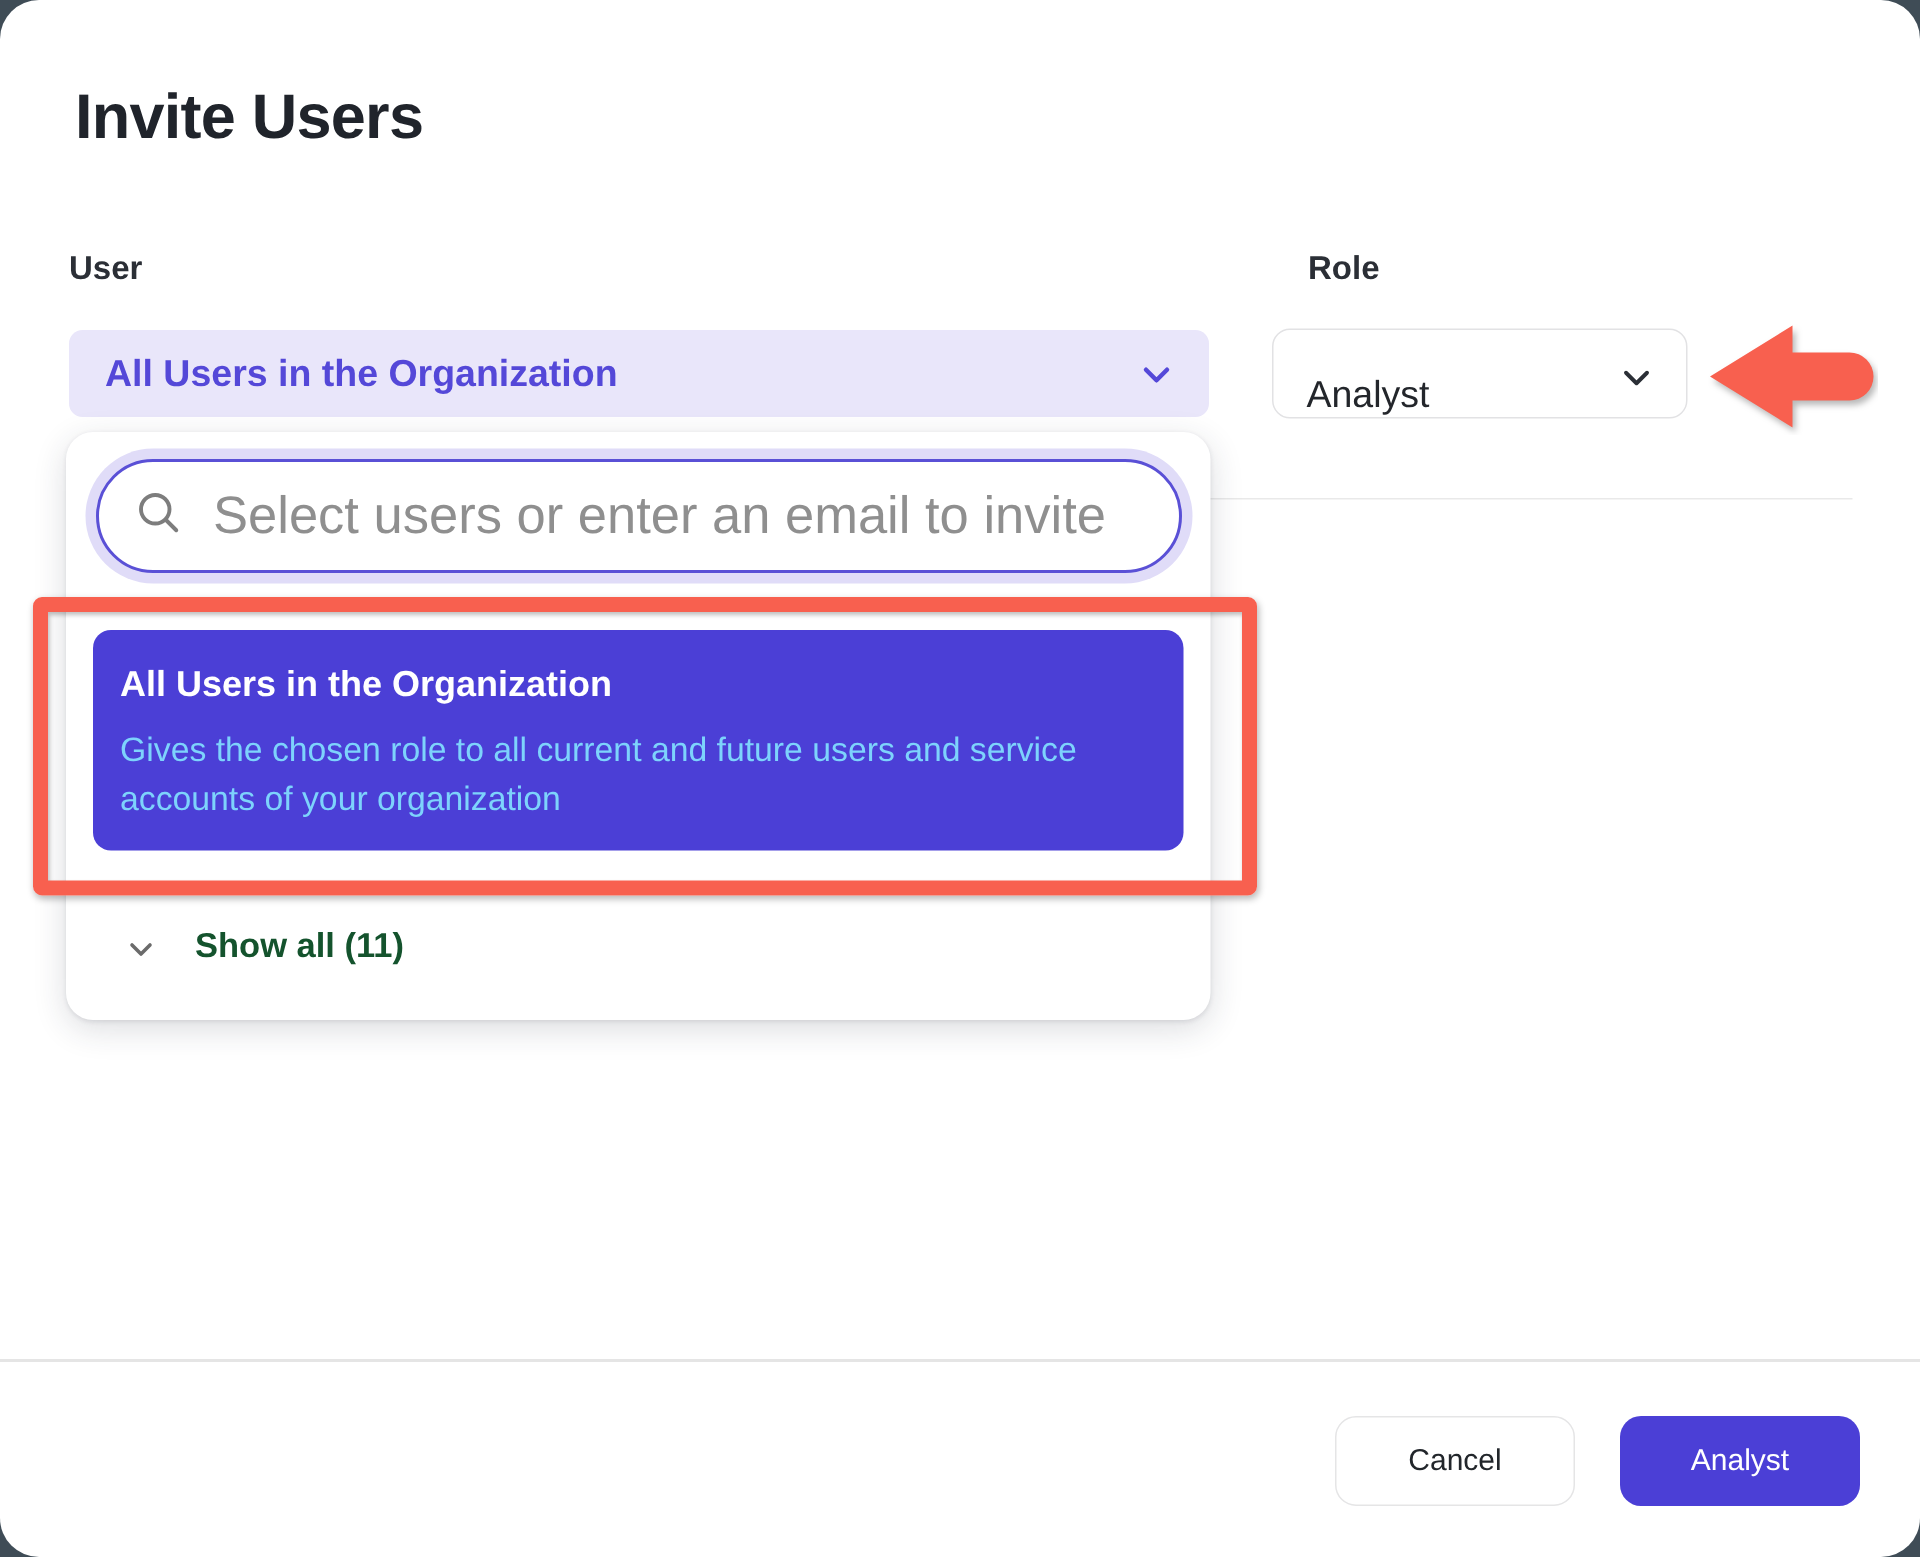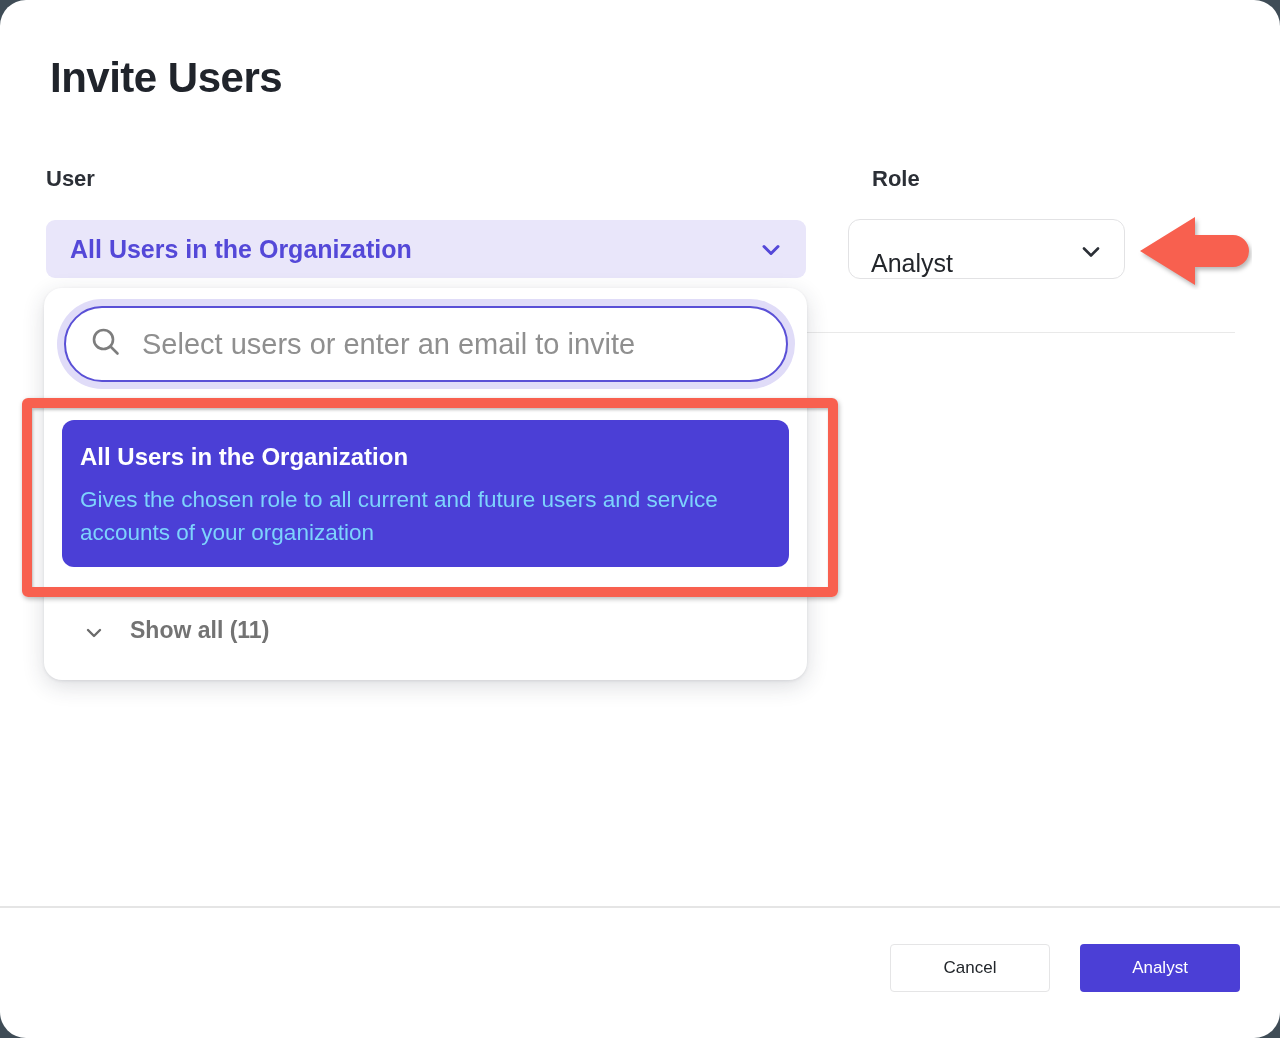--- a/index.html
+++ b/index.html
@@ -89,21 +89,21 @@
     border-radius: 38px;
     box-shadow: 0 0 0 7px #E0DCF8;
     display: flex; align-items: center;
     padding: 0 24px;
     z-index: 2;
   }
   .search-box .search-icon { flex: 0 0 auto; margin-right: 20px; }
   .search-box input {
     flex: 1; border: none; outline: none;
     font-family: "Liberation Sans", sans-serif;
-    font-size: 29px; color: #a16207;
+    font-size: 35px; color: #a16207;
     background: transparent;
   }
   .search-box input::placeholder { color: #8F8F8F; opacity: 1; }
 
   
   .option-card {
     position: absolute; left: 62px; top: 420px;
     width: 727px; height: 147px;
     background: #4B3FD6;
     border-radius: 12px;
@@ -129,32 +129,32 @@
     z-index: 6;
     pointer-events: none;
   }
 
   
   .show-all {
     position: absolute; left: 84px; top: 617px;
     display: flex; align-items: center; gap: 26px;
     cursor: pointer; z-index: 2;
   }
-  .show-all .label { font-size: 23px; font-weight: 700; color: #737373; }
+  .show-all .label { font-size: 23px; font-weight: 700; color: #14532d; }
 
   
   .footer-divider {
     position: absolute; left: 0; top: 906px;
     width: 1280px; height: 2px; background: #E5E5E5;
   }
   .btn {
-    position: absolute; top: 944px; height: 48px;
-    border-radius: 4px;
+    position: absolute; top: 944px; height: 60px;
+    border-radius: 14px;
     font-family: "Liberation Sans", sans-serif;
-    font-size: 17px;
+    font-size: 20px;
     display: flex; align-items: center; justify-content: center;
     cursor: pointer;
   }
   .btn-cancel {
     left: 890px; width: 160px;
     background: #ffffff; color: #22262B;
     border: 1px solid #E5E5E6;
     font-weight: 500;
   }
   .btn-invite {

